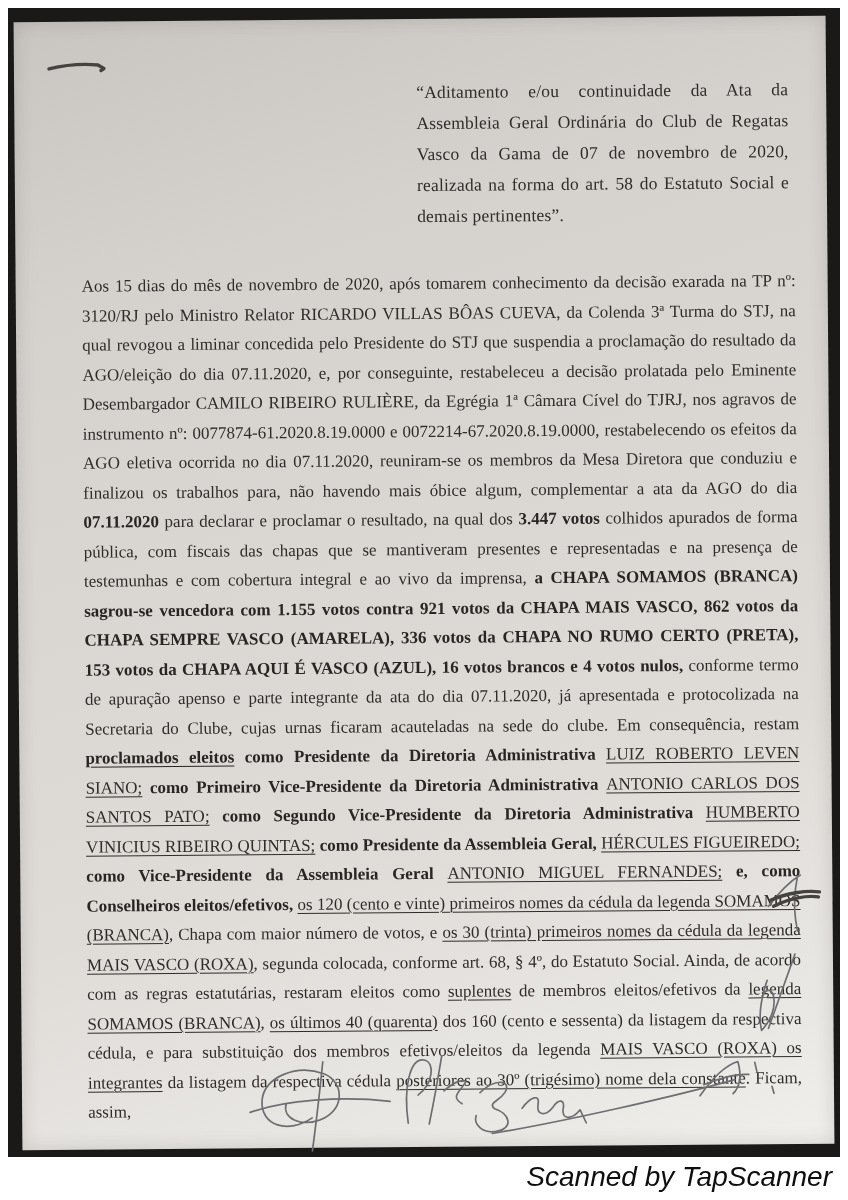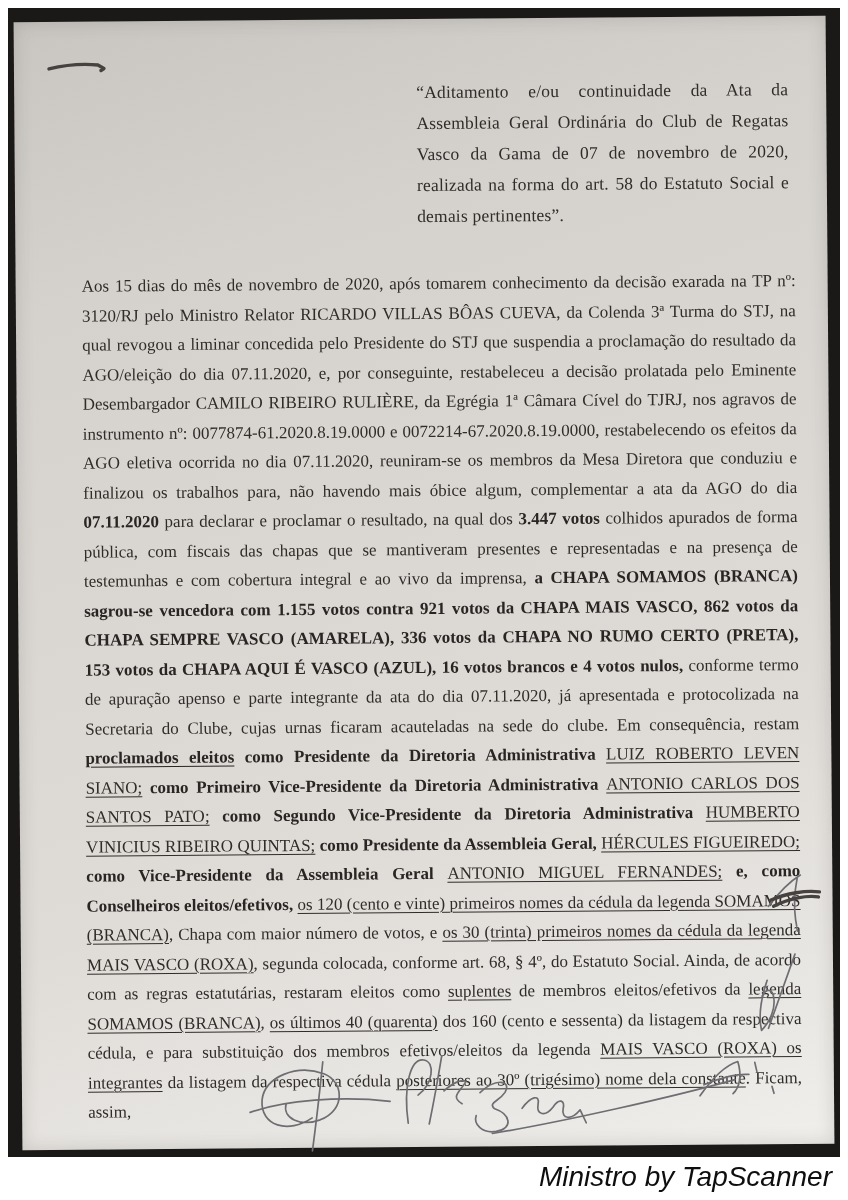--- a/index.html
+++ b/index.html
@@ -73,13 +73,13 @@
       <path d="M300,97 C370,86 480,62 543,45"></path>
       <path d="M508,61 C520,44 533,31 546,27 C550,40 548,53 541,59"></path>
       <path d="M512,50 C528,43 546,39 557,40"></path>
       <path d="M563,28 l2,9"></path>
       <path d="M580,52 l2,7"></path>
     </svg>
 
   </div>
 </div>
 
-<div class="watermark">Ministro by TapScanner</div>
+<div class="watermark">Scanned by TapScanner</div>
 
 </body></html>

